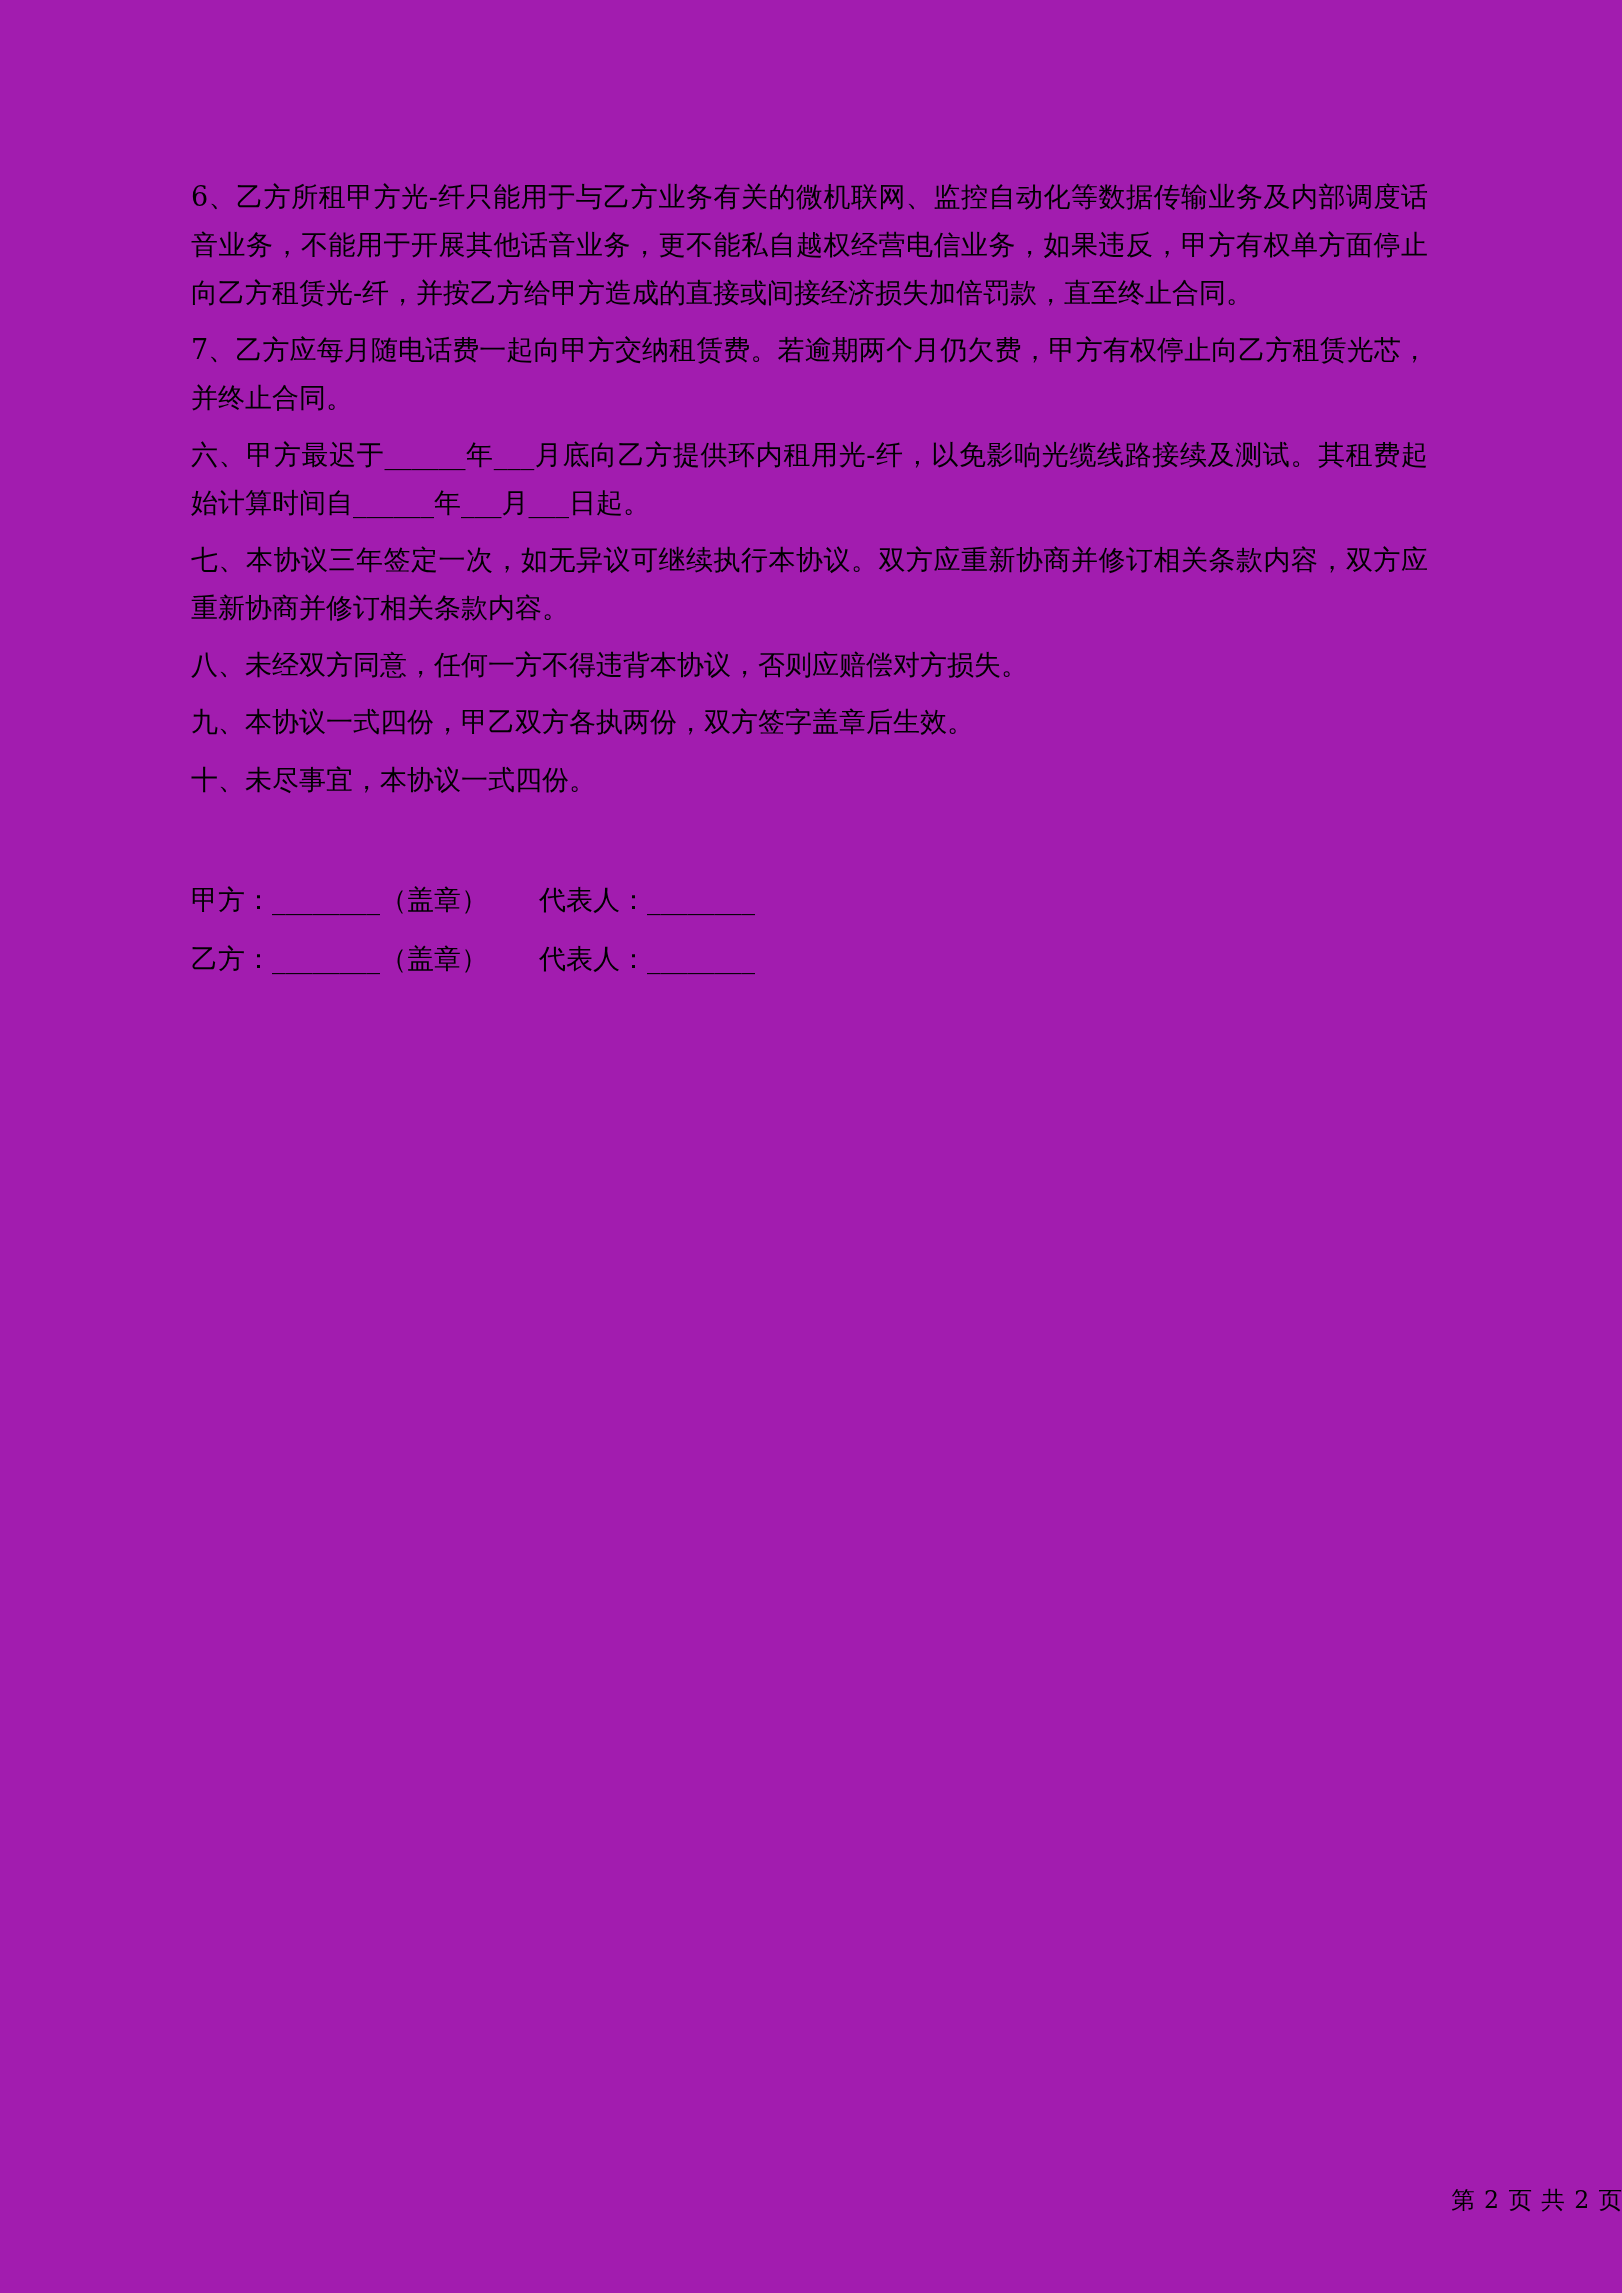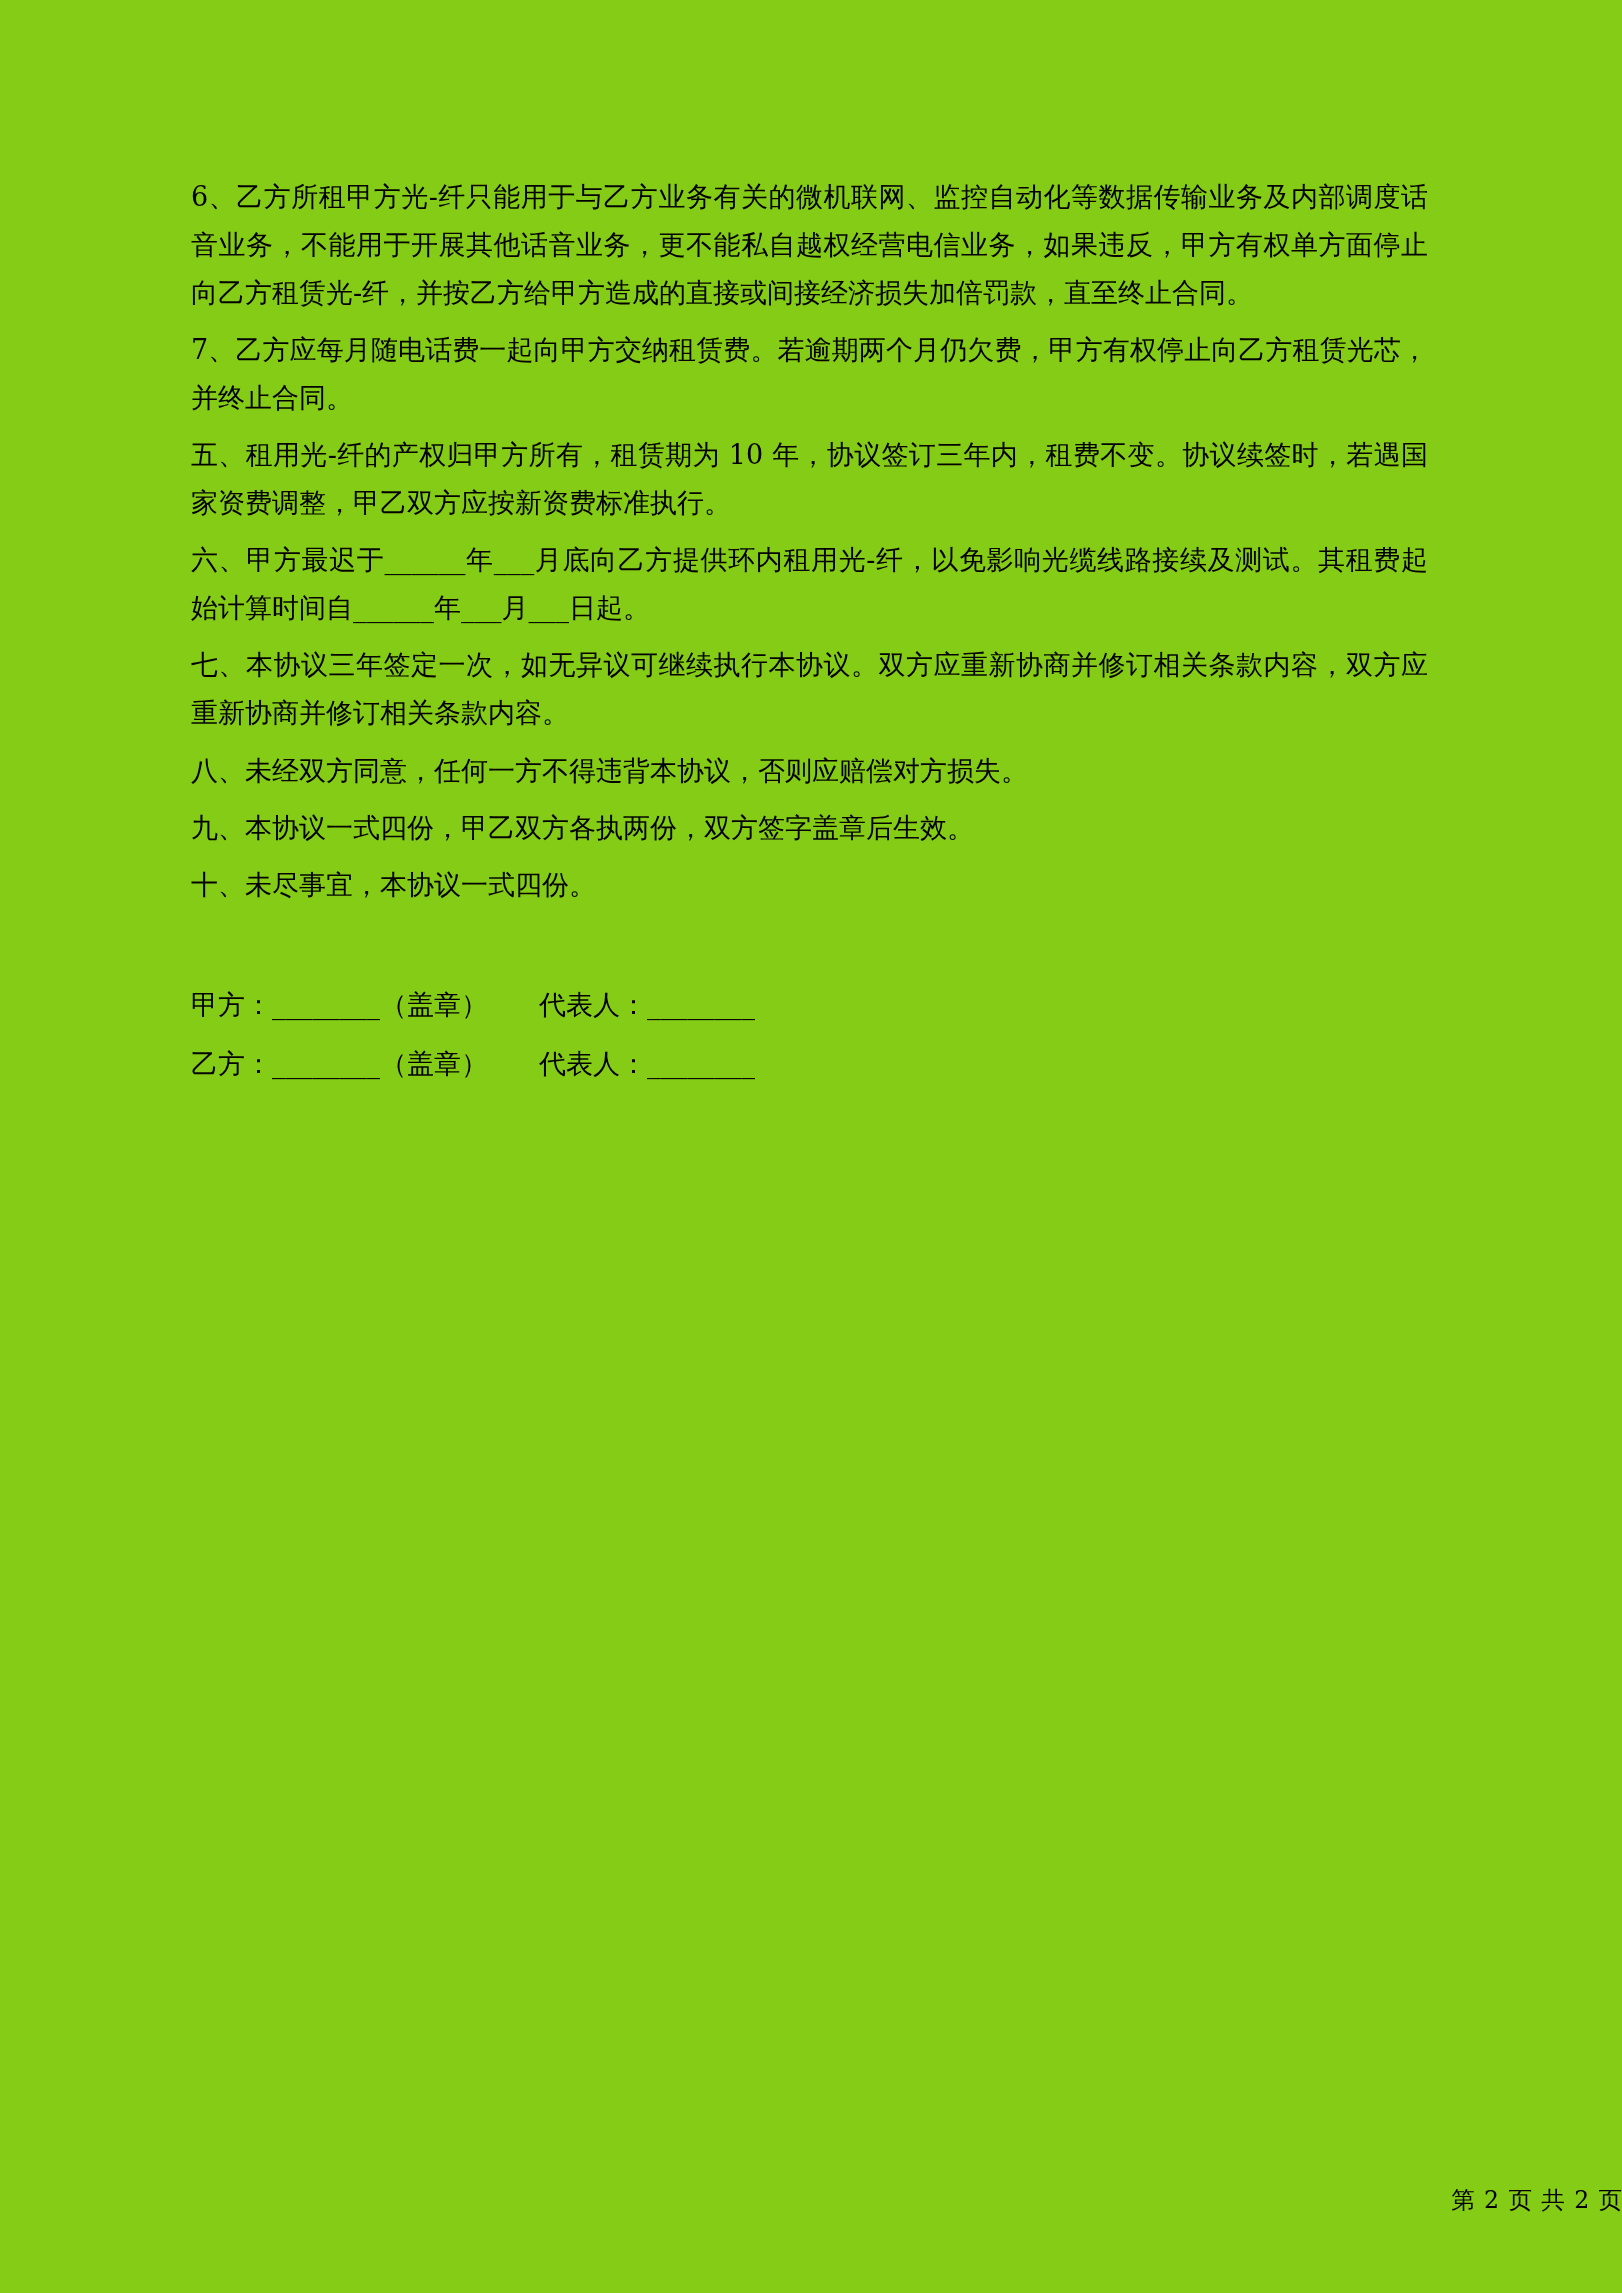--- a/index.html
+++ b/index.html
@@ -8,21 +8,21 @@
     background: #ffffff;
   }
   body {
     font-family: "DejaVu Serif", "Liberation Serif", serif;
     color: #000000;
   }
   .page {
     position: relative;
     width: 1623px;
     height: 2294px;
-    background: #84cc16;
+    background: #a21caf;
     box-sizing: border-box;
     padding: 173px 195px 0 191px;
     overflow: hidden;
   }
   .doc-body {
     font-size: 27px;
     line-height: 1.78;
     text-align: justify;
     text-justify: inter-ideograph;
   }
@@ -55,21 +55,20 @@
   }
 </style>
 </head>
 <body>
 
 <div class="page">
 
   <div class="doc-body">
     <p class="para">6、乙方所租甲方光-纤只能用于与乙方业务有关的微机联网、监控自动化等数据传输业务及内部调度话音业务，不能用于开展其他话音业务，更不能私自越权经营电信业务，如果违反，甲方有权单方面停止向乙方租赁光-纤，并按乙方给甲方造成的直接或间接经济损失加倍罚款，直至终止合同。</p>
     <p class="para">7、乙方应每月随电话费一起向甲方交纳租赁费。若逾期两个月仍欠费，甲方有权停止向乙方租赁光芯，并终止合同。</p>
-    <p class="para">五、租用光-纤的产权归甲方所有，租赁期为 10 年，协议签订三年内，租费不变。协议续签时，若遇国家资费调整，甲乙双方应按新资费标准执行。</p>
     <p class="para">六、甲方最迟于______年___月底向乙方提供环内租用光-纤，以免影响光缆线路接续及测试。其租费起始计算时间自______年___月___日起。</p>
     <p class="para">七、本协议三年签定一次，如无异议可继续执行本协议。双方应重新协商并修订相关条款内容，双方应重新协商并修订相关条款内容。</p>
     <p class="para">八、未经双方同意，任何一方不得违背本协议，否则应赔偿对方损失。</p>
     <p class="para">九、本协议一式四份，甲乙双方各执两份，双方签字盖章后生效。</p>
     <p class="para">十、未尽事宜，本协议一式四份。</p>
   </div>
 
   <div class="sig-block">
     <div class="sig-line"><span>甲方：________（盖章）</span><span class="sig-gap"></span><span>代表人：________</span></div>
     <div class="sig-line"><span>乙方：________（盖章）</span><span class="sig-gap"></span><span>代表人：________</span></div>

